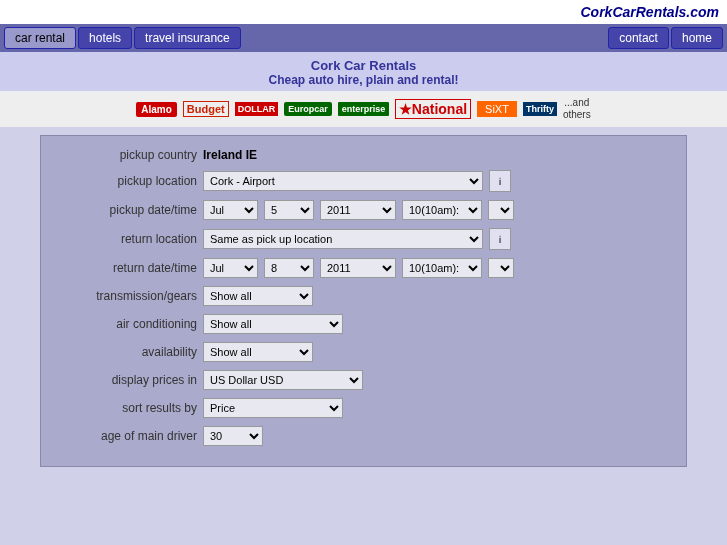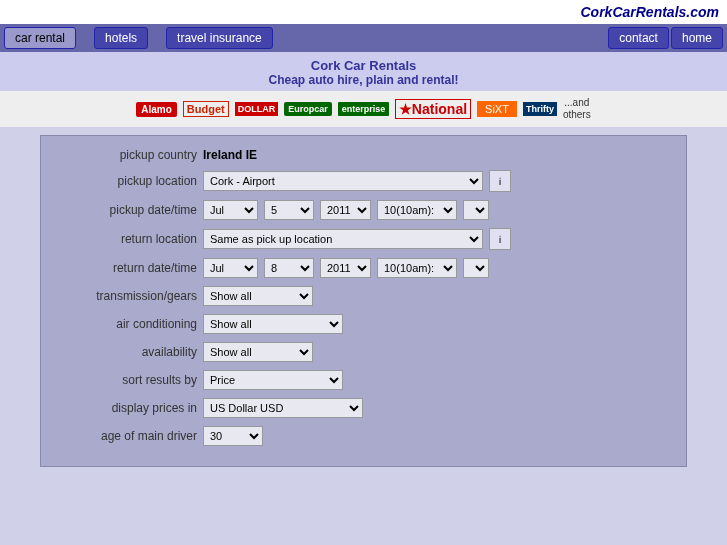--- a/index.html
+++ b/index.html
@@ -15,21 +15,21 @@
       font-style: italic;
     }
 
     .nav-bar {
       background: #6666aa;
       display: flex;
       align-items: center;
       padding: 3px 4px;
       justify-content: space-between;
     }
-    .nav-left { display: flex; gap: 18px; justify-content: flex-end; }
+    .nav-left { display: flex; gap: 2px; justify-content: flex-end; }
     .nav-right { display: flex; gap: 2px; }
     .nav-btn {
       background: #4444aa;
       color: #fff;
       border: 1px solid #2222aa;
       padding: 3px 10px;
       font-size: 12px;
       cursor: pointer;
       border-radius: 3px;
     }
@@ -112,21 +112,21 @@
       border: 1px solid #999;
       padding: 2px 2px;
       font-size: 11px;
       cursor: pointer;
     }
     .select-location {
       width: 280px;
     }
     .select-month { width: 55px; }
     .select-day { width: 50px; }
-    .select-year { width: 51px; }
+    .select-year { width: 76px; }
     .select-hour { width: 80px; }
     .select-min { width: 26px; }
     .select-return-location { width: 280px; }
     .select-transmission { width: 110px; }
     .select-ac { width: 140px; }
     .select-availability { width: 110px; }
     .select-sort { width: 140px; }
     .select-currency { width: 160px; }
     .select-age { width: 60px; }
 
@@ -279,38 +279,38 @@
     <div class="form-row">
       <div class="form-label">availability</div>
       <select class="select-availability">
         <option selected="">Show all</option>
         <option>Available</option>
         <option>On request</option>
       </select>
     </div>
 
     <div class="form-row">
+      <div class="form-label">display prices in</div>
+      <select class="select-currency">
+        <option selected="">US Dollar USD</option>
+        <option>Euro EUR</option>
+        <option>GBP Sterling</option>
+      </select>
+    </div>
+
+    <div class="form-row">
       <div class="form-label">sort results by</div>
       <select class="select-sort">
         <option selected="">Price</option>
         <option>Name</option>
         <option>Category</option>
       </select>
     </div>
 
     <div class="form-row">
-      <div class="form-label">display prices in</div>
-      <select class="select-currency">
-        <option selected="">US Dollar USD</option>
-        <option>Euro EUR</option>
-        <option>GBP Sterling</option>
-      </select>
-    </div>
-
-    <div class="form-row">
       <div class="form-label">age of main driver</div>
       <select class="select-age">
         <option>18</option><option>19</option><option>20</option><option>21</option><option>22</option><option>23</option><option>24</option><option>25</option><option>26</option><option>27</option><option>28</option><option>29</option><option selected="">30</option>
       </select>
     </div>
 
   </div>
 </div>
 
 </body></html>

